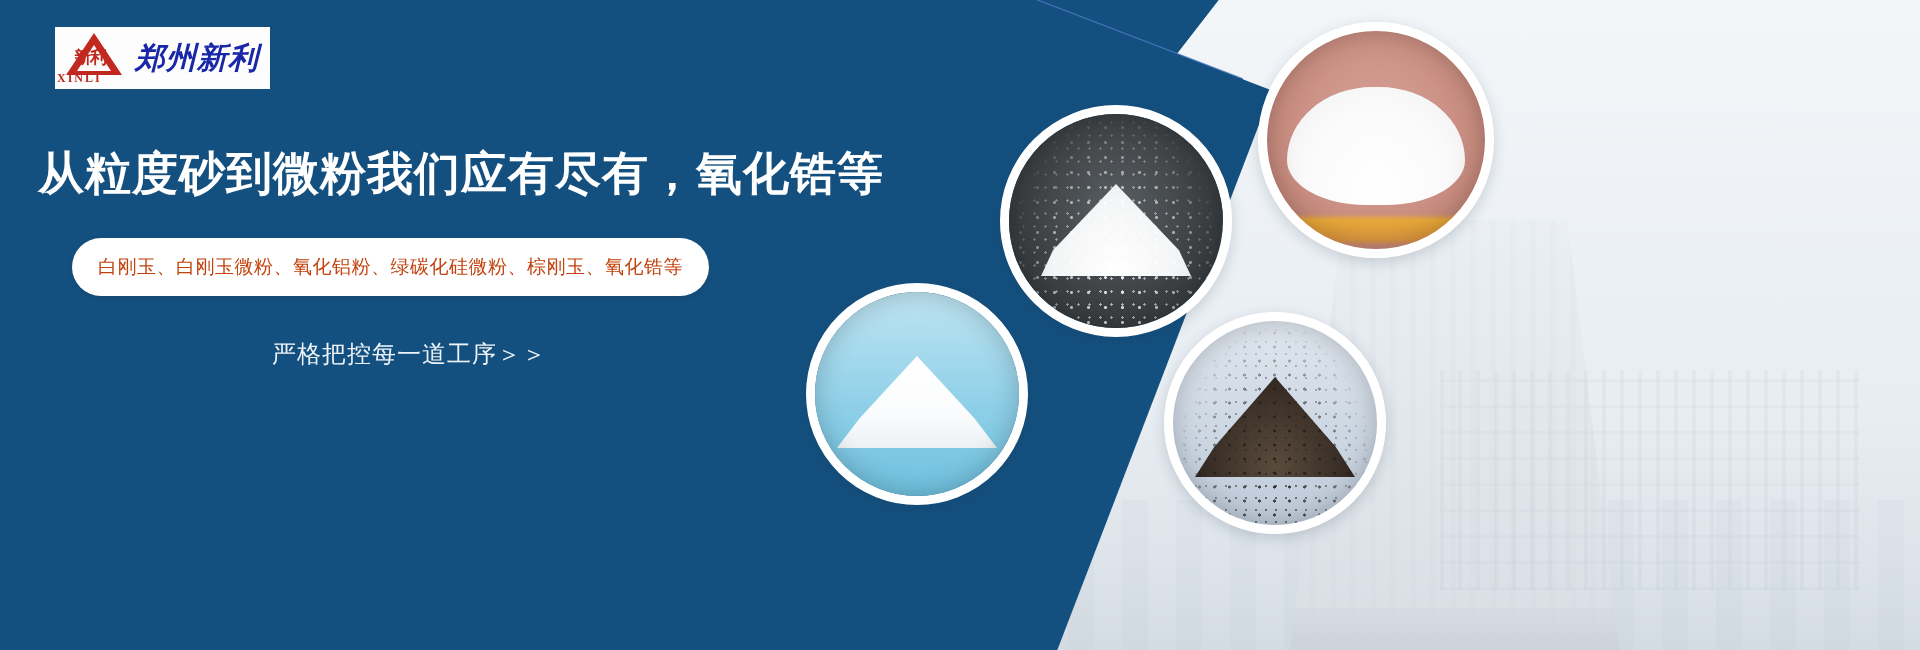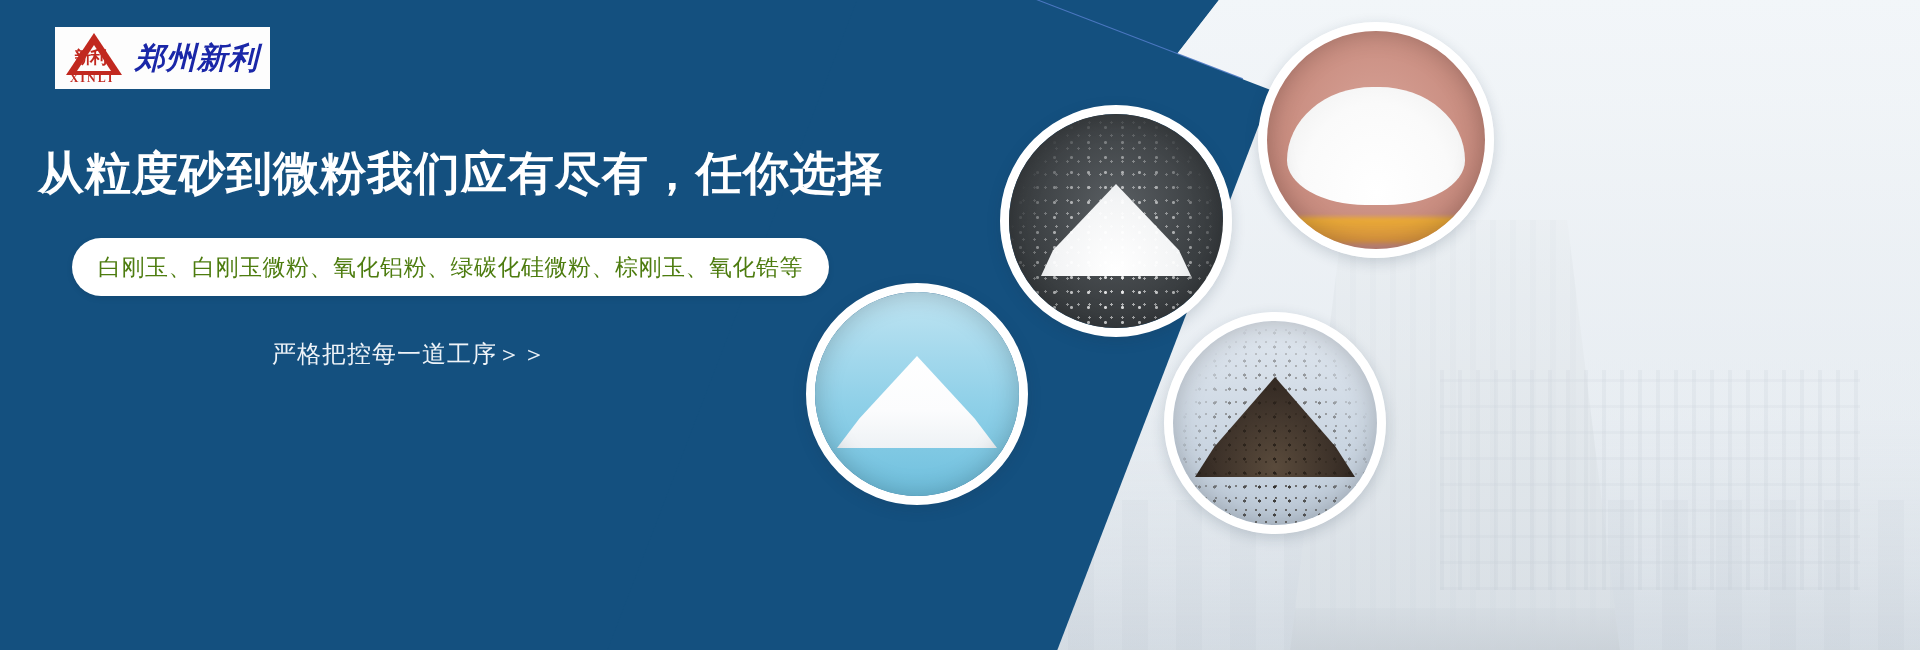--- a/index.html
+++ b/index.html
@@ -94,21 +94,21 @@
     border-left:17px solid transparent;border-right:17px solid transparent;
     border-bottom:26px solid #fdfdfd;
   }
   .tri-cn{
     position:absolute;left:4px;top:22px;width:62px;text-align:center;
     color:#c1281f;font-size:17px;font-weight:bold;line-height:17px;
     letter-spacing:-1px;
     font-family:"DejaVu Sans","Liberation Sans",sans-serif;
   }
   .tri-en{
-    position:absolute;left:2px;top:44px;width:70px;text-align:center;
+    position:absolute;left:2px;top:44px;width:70px;text-align:left;
     color:#c1281f;font-size:12px;font-weight:bold;letter-spacing:2px;
     font-family:"Liberation Serif","DejaVu Serif",serif;
   }
   .logo-text{
     color:#1a27a8;font-size:30px;font-weight:bold;letter-spacing:1px;
     font-family:"DejaVu Sans","Liberation Sans",sans-serif;
     margin-left:2px;line-height:62px;font-style:italic;
   }
 
   
@@ -120,21 +120,21 @@
   }
 
   
   .pill{
     position:absolute;left:72px;top:238px;height:58px;
     background:#ffffff;border-radius:29px;
     display:flex;align-items:center;padding:0 26px;
     box-shadow:0 2px 6px rgba(0,0,0,.10);
   }
   .pill-text{
-    color:#4d7c0f;font-size:23px;letter-spacing:.5px;white-space:nowrap;
+    color:#c2410c;font-size:19px;letter-spacing:.5px;white-space:nowrap;
     font-family:"DejaVu Sans","Liberation Sans",sans-serif;
   }
 
   
   .cta{
     position:absolute;left:272px;top:338px;
     color:#eef3f8;font-size:24px;letter-spacing:1px;white-space:nowrap;
     font-family:"DejaVu Sans","Liberation Sans",sans-serif;
     cursor:pointer;
   }
@@ -239,21 +239,21 @@
   <div class="logo-box">
     <div class="logo-mark">
       <div class="tri"></div>
       <div class="tri-in"></div>
       <div class="tri-cn">新利</div>
       <div class="tri-en">XINLI</div>
     </div>
     <div class="logo-text">郑州新利</div>
   </div>
 
-  <div class="headline">从粒度砂到微粉我们应有尽有，任你选择</div>
+  <div class="headline">从粒度砂到微粉我们应有尽有，氧化锆等</div>
 
   <div class="pill">
     <span class="pill-text">白刚玉、白刚玉微粉、氧化铝粉、绿碳化硅微粉、棕刚玉、氧化锆等</span>
   </div>
 
   <div class="cta">
     <span>严格把控每一道工序</span><span>＞＞</span>
   </div>
 
   <div class="circle c-white-sand">

